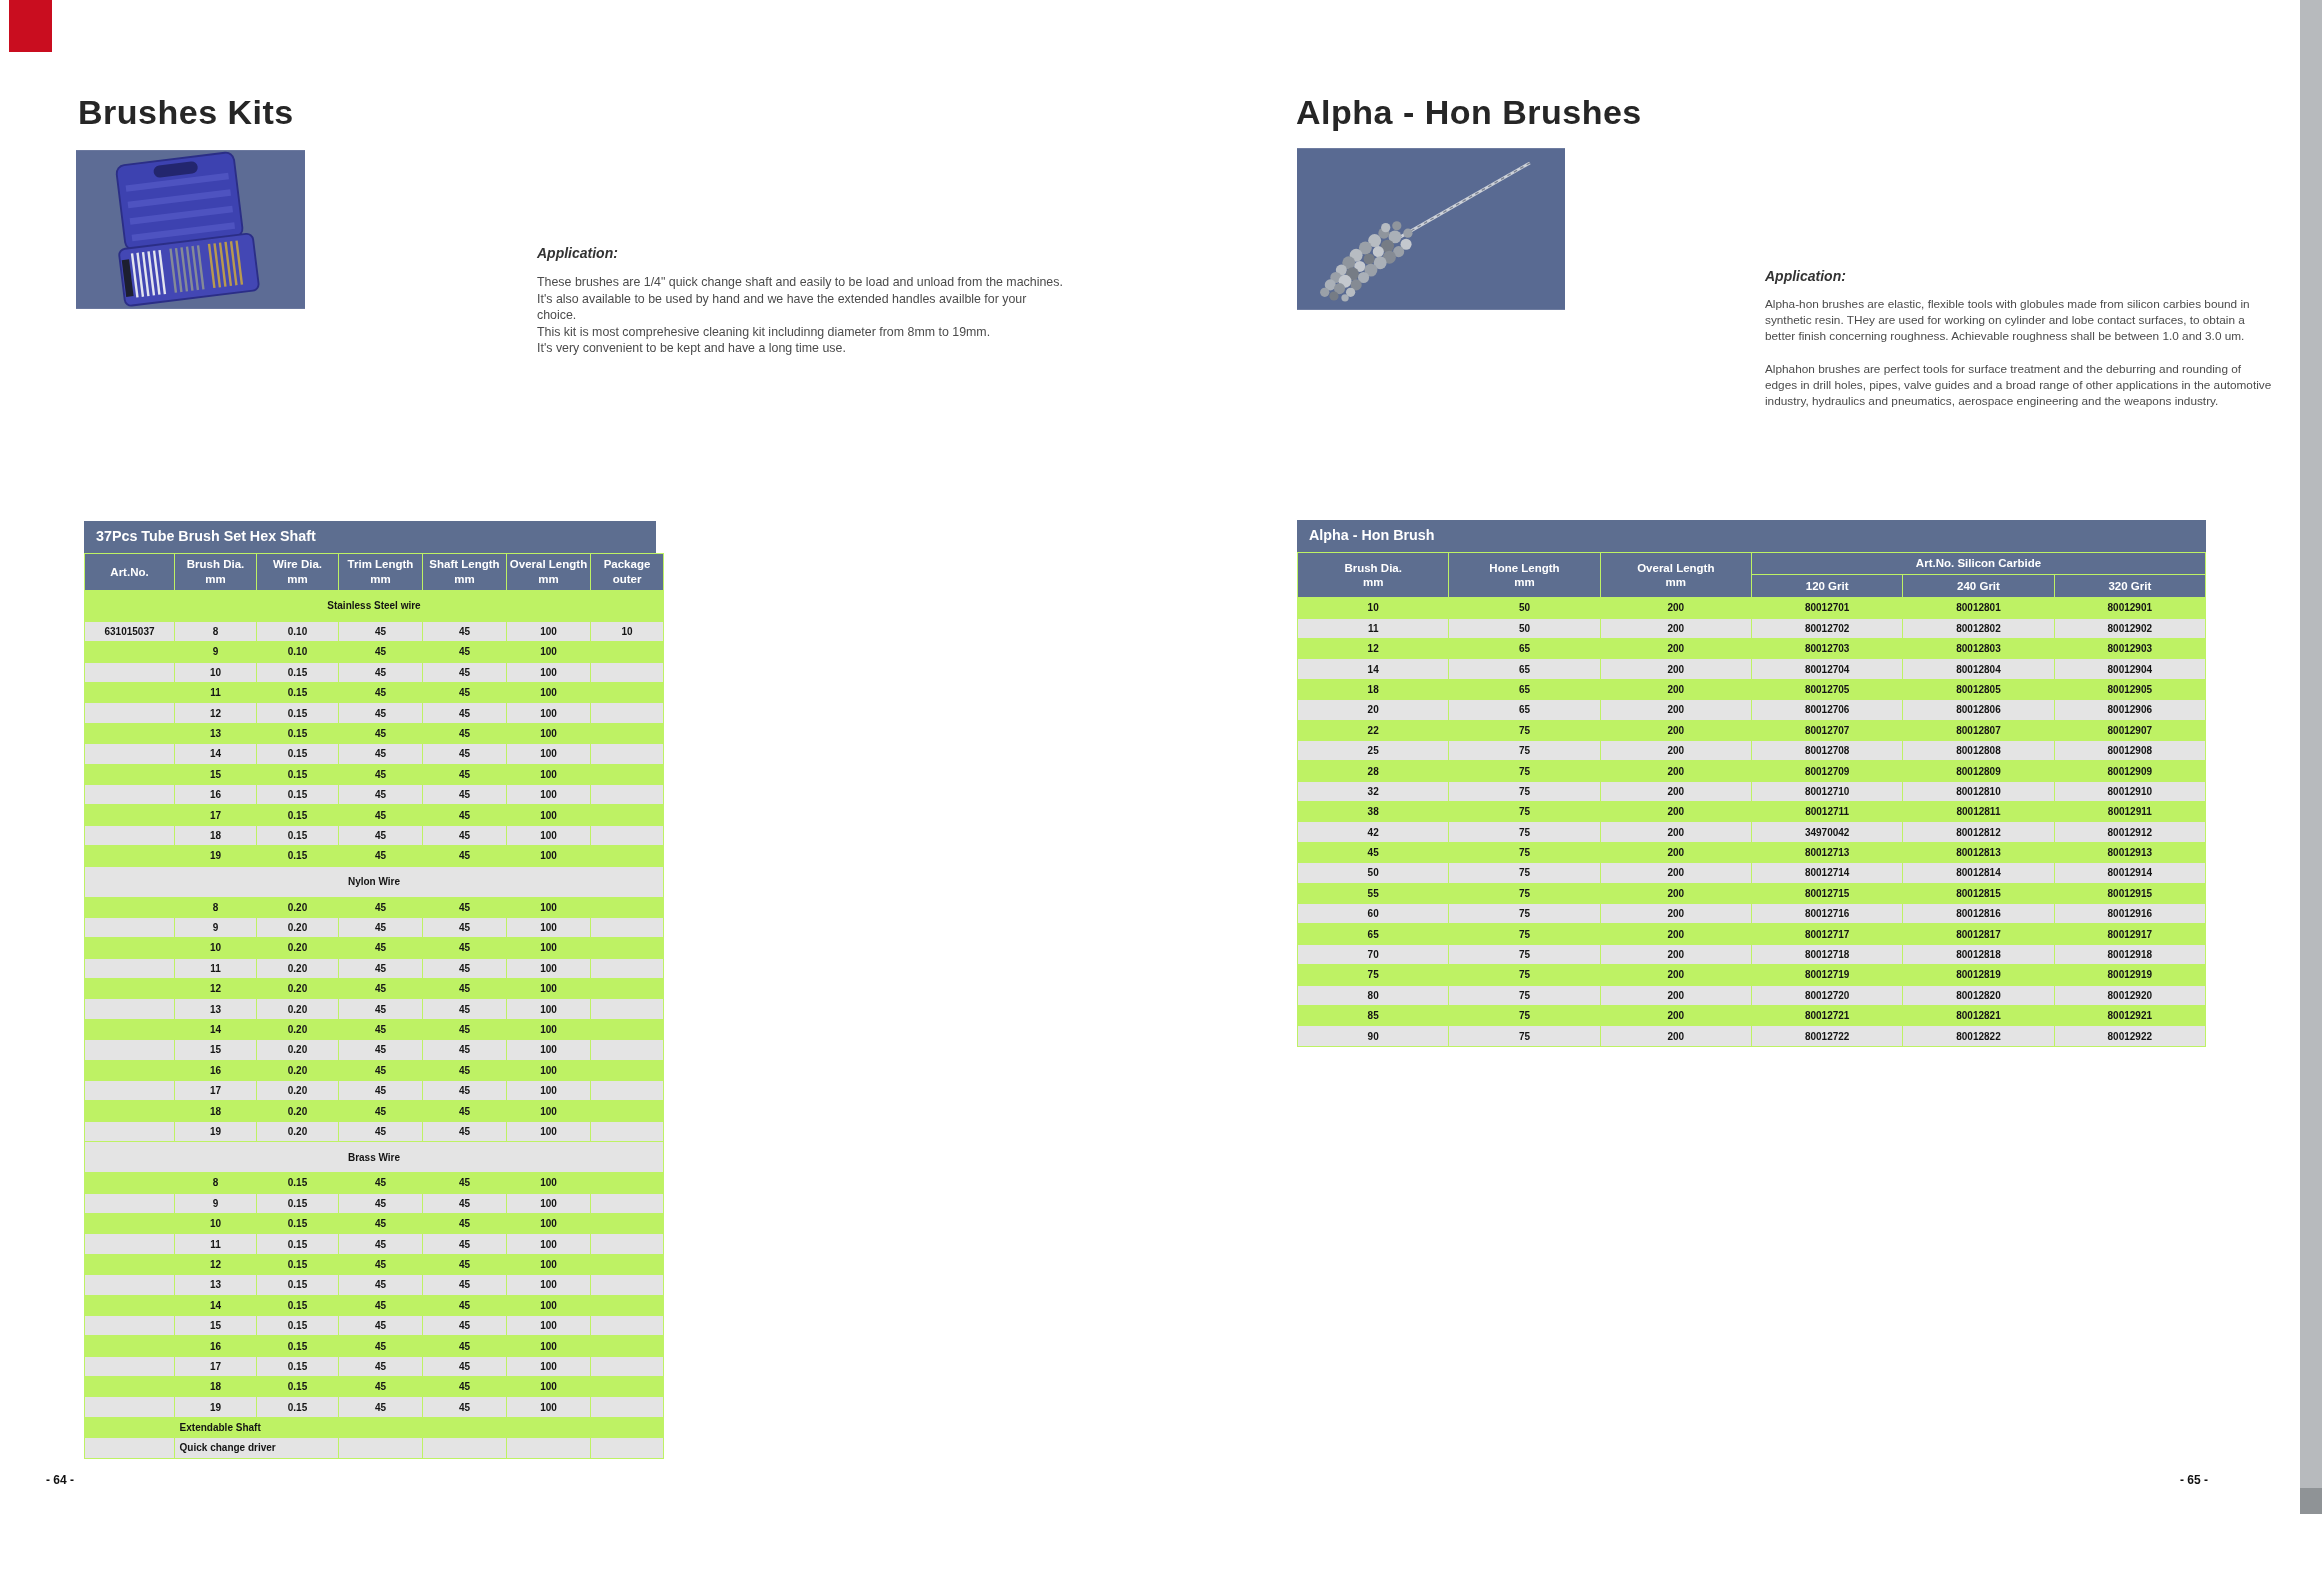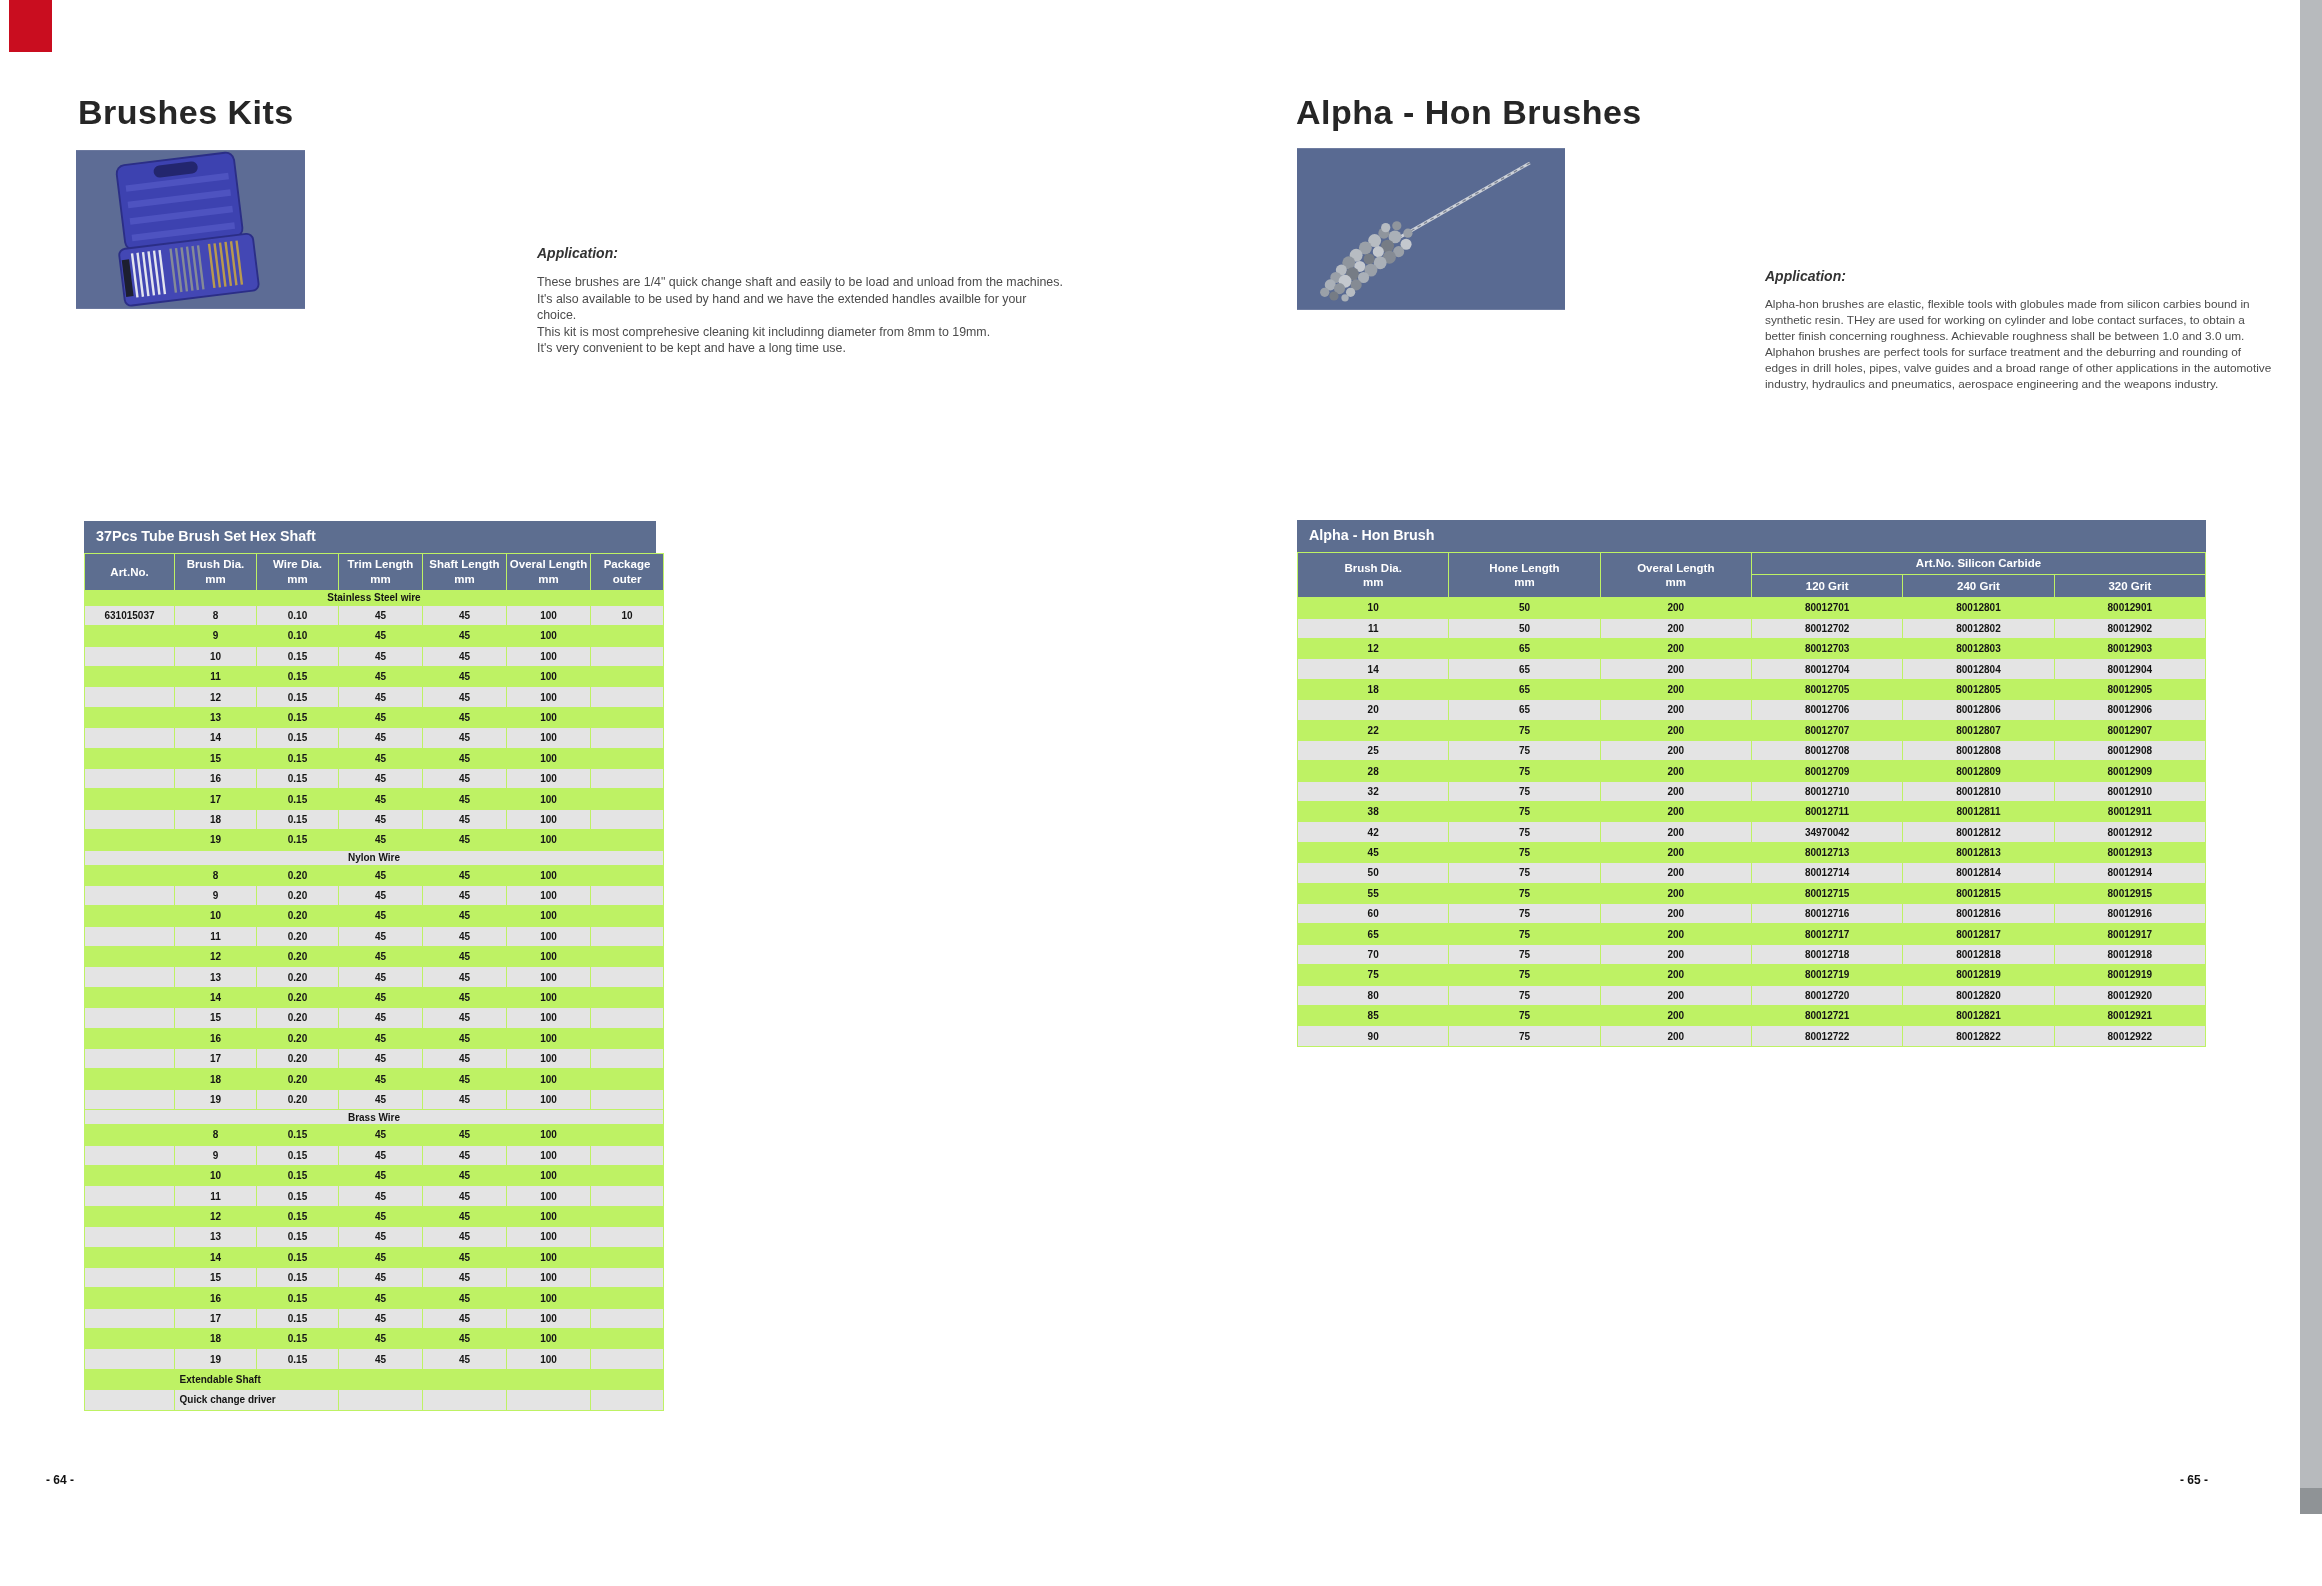--- a/index.html
+++ b/index.html
@@ -18,33 +18,33 @@
   .photo-left{left:76px;top:150px;width:229px;height:159px;}
   .photo-right{left:1297px;top:148px;width:268px;height:162px;}
   .photo svg{display:block;}
   
   .app-block{position:absolute;}
   .app-left{left:537px;top:245px;width:531px;}
   .app-right{left:1765px;top:268px;width:509px;}
   .app-label{font-weight:bold;font-style:italic;font-size:14px;color:#333;margin-bottom:13px;}
   .app-block p{margin:0;font-size:12.4px;line-height:1.34;color:#4b4b4b;font-weight:500;}
   .app-right p{font-size:11.8px;}
-  .app-right p + p{margin-top:1px;}
+  .app-right p + p{margin-top:18px;}
   
   .table-wrap{position:absolute;}
   .table-left{left:84px;top:521px;width:572px;}
   .table-right{left:1297px;top:520px;width:909px;}
   .table-title{background:#5d6e90;color:#fff;font-weight:bold;font-size:14.3px;
                padding:7.4px 12px 8.3px 12px;}
   table{border-collapse:separate;border-spacing:1.8px;width:100%;table-layout:fixed;background:#bef264;}
   th{background:#5d6e90;color:#fff;font-size:11.5px;font-weight:bold;text-align:center;
      padding:3.7px 0;line-height:1.25;}
   td{font-size:10px;font-weight:bold;color:#141414;text-align:center;height:19.4px;
      white-space:nowrap;overflow:visible;padding:0;}
-  tr.label-row td{height:14px;font-size:10px;}
+  tr.label-row td{height:30px;font-size:10px;}
   td.shaded{background:#e4e4e4;}
   td.left-note{text-align:left;padding-left:4.6px;}
   .table-right td{height:19.4px;}
   
   .page-num{position:absolute;font-size:12px;font-weight:bold;color:#111;}
   .num-left{left:46px;top:1473px;}
   .num-right{left:2180px;top:1473px;}
 </style>
 </head>
 <body>

